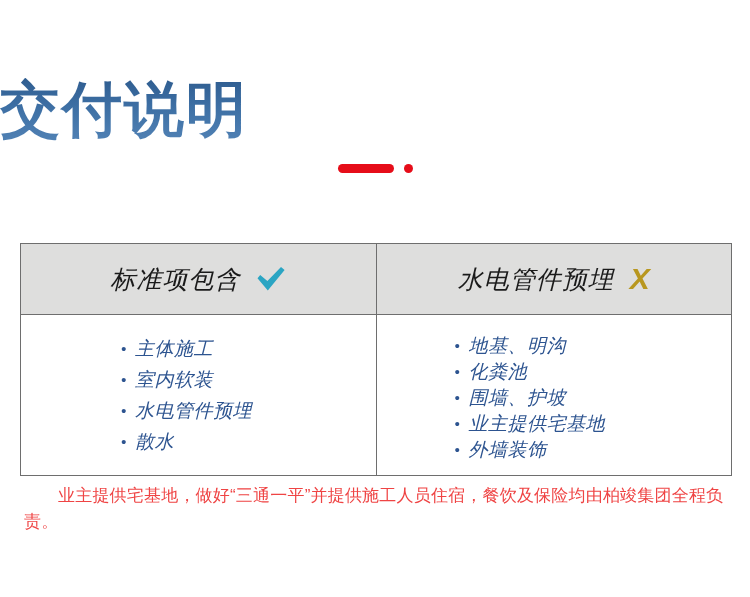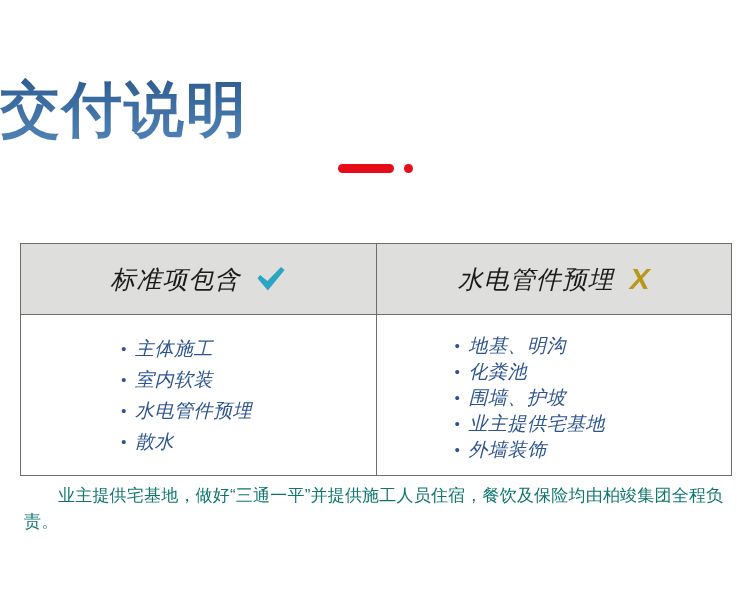--- a/index.html
+++ b/index.html
@@ -144,21 +144,21 @@
   }
 
   
   .notes {
     position: absolute;
     left: 24px;
     top: 483px;
     width: 706px;
   }
   .note-primary {
-    color: #0f766e;
+    color: #ef4444;
     font-size: 17px;
     line-height: 26px;
     text-indent: 34px;
     margin: 0;
     letter-spacing: 0.2px;
     font-family: "Liberation Sans", "DejaVu Sans", sans-serif;
   }
   .note-secondary {
     color: #5b5b5b;
     font-size: 17px;

